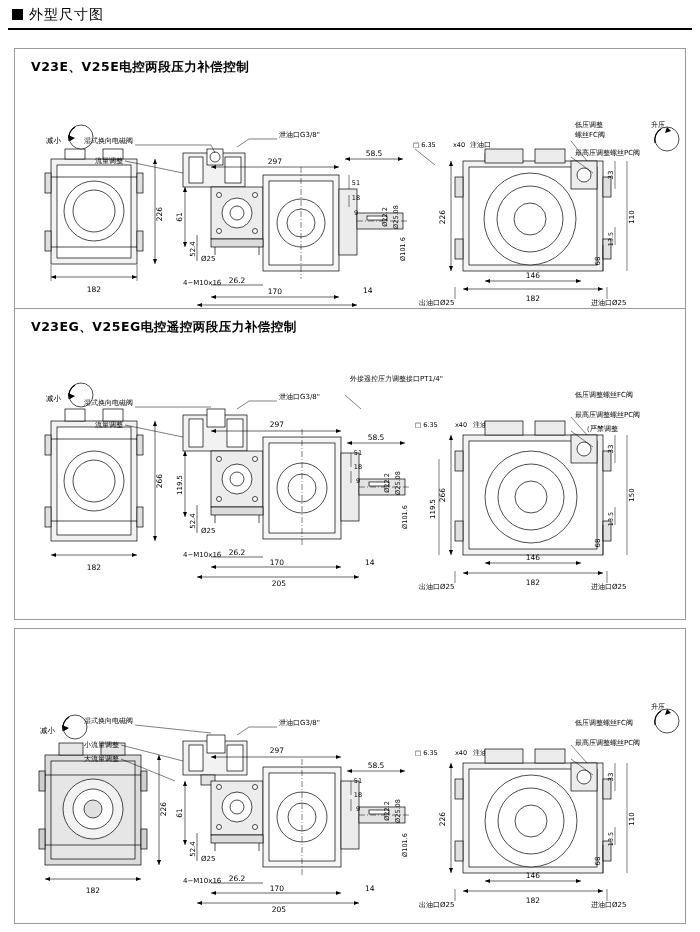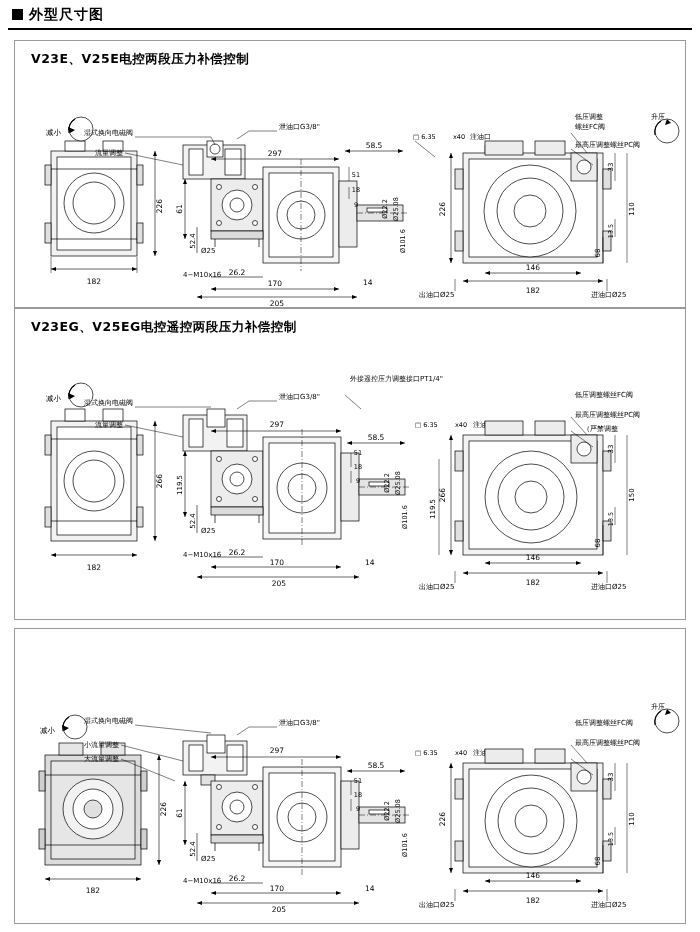--- a/index.html
+++ b/index.html
@@ -13,31 +13,31 @@
   }
   
   .page-header{
     position:absolute;left:8px;top:4px;width:684px;height:24px;
     border-bottom:2px solid #000;
   }
   .page-header .sq{
     position:absolute;left:4px;top:5px;width:11px;height:11px;background:#000;
   }
   .page-header .ttl{
-    position:absolute;left:21px;top:2px;font-size:14px;font-weight:bold;
+    position:absolute;left:21px;top:2px;font-size:14px;font-weight:normal;
     letter-spacing:1px;
   }
   
   .panel{
     position:absolute;left:14px;width:672px;
     border:1px solid #9a9a9a;
     background:#fff;
     box-sizing:border-box;
   }
-  #panel-0{top:40px;height:268px;}
+  #panel-0{top:48px;height:268px;}
   #panel-1{top:308px;height:312px;}
   #panel-2{top:628px;height:296px;}
   .panel-title{
     position:absolute;left:16px;top:10px;font-size:12.5px;font-weight:bold;
     letter-spacing:.5px;
   }
   .drawing{
     position:absolute;left:0;top:0;width:100%;height:100%;
   }
   svg{display:block;}

